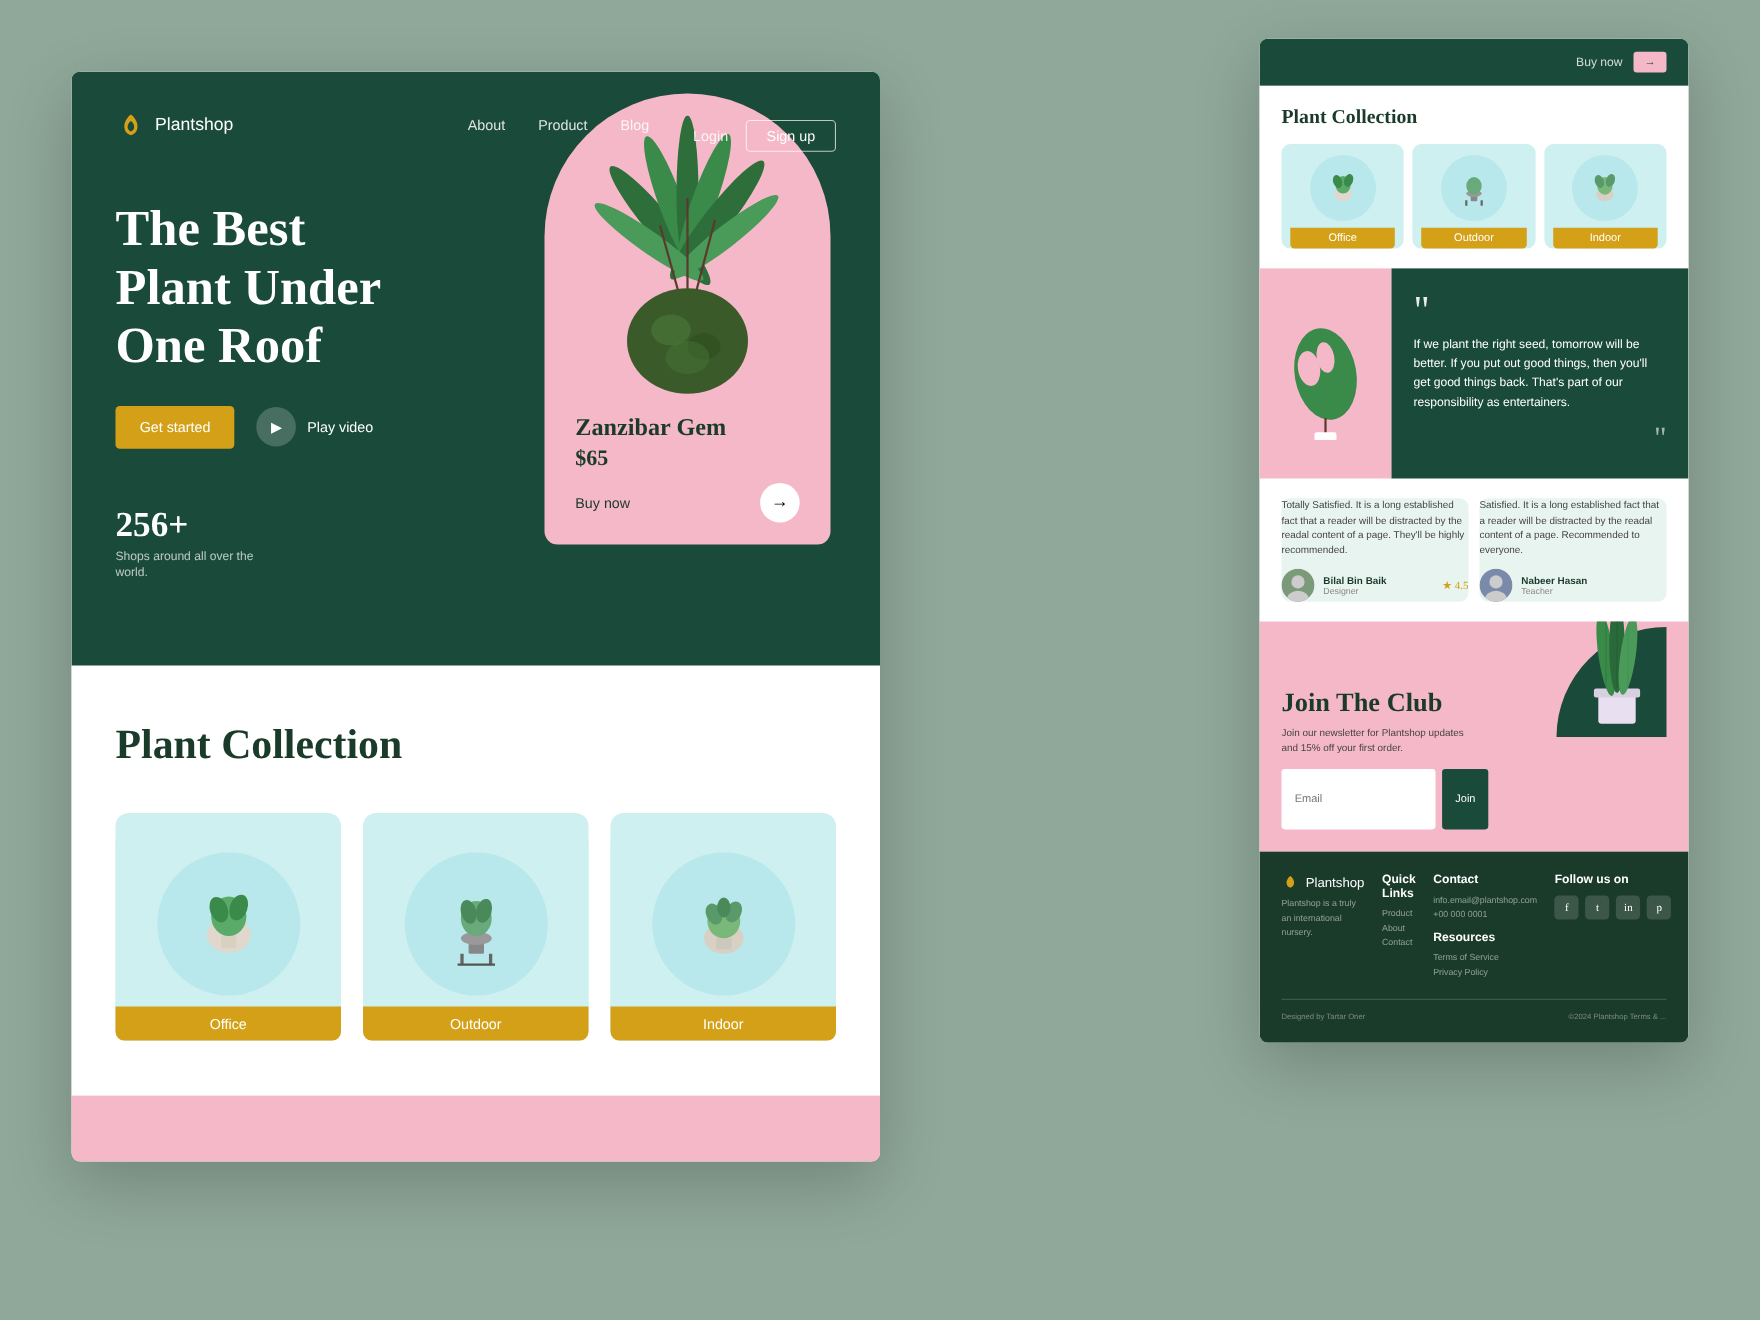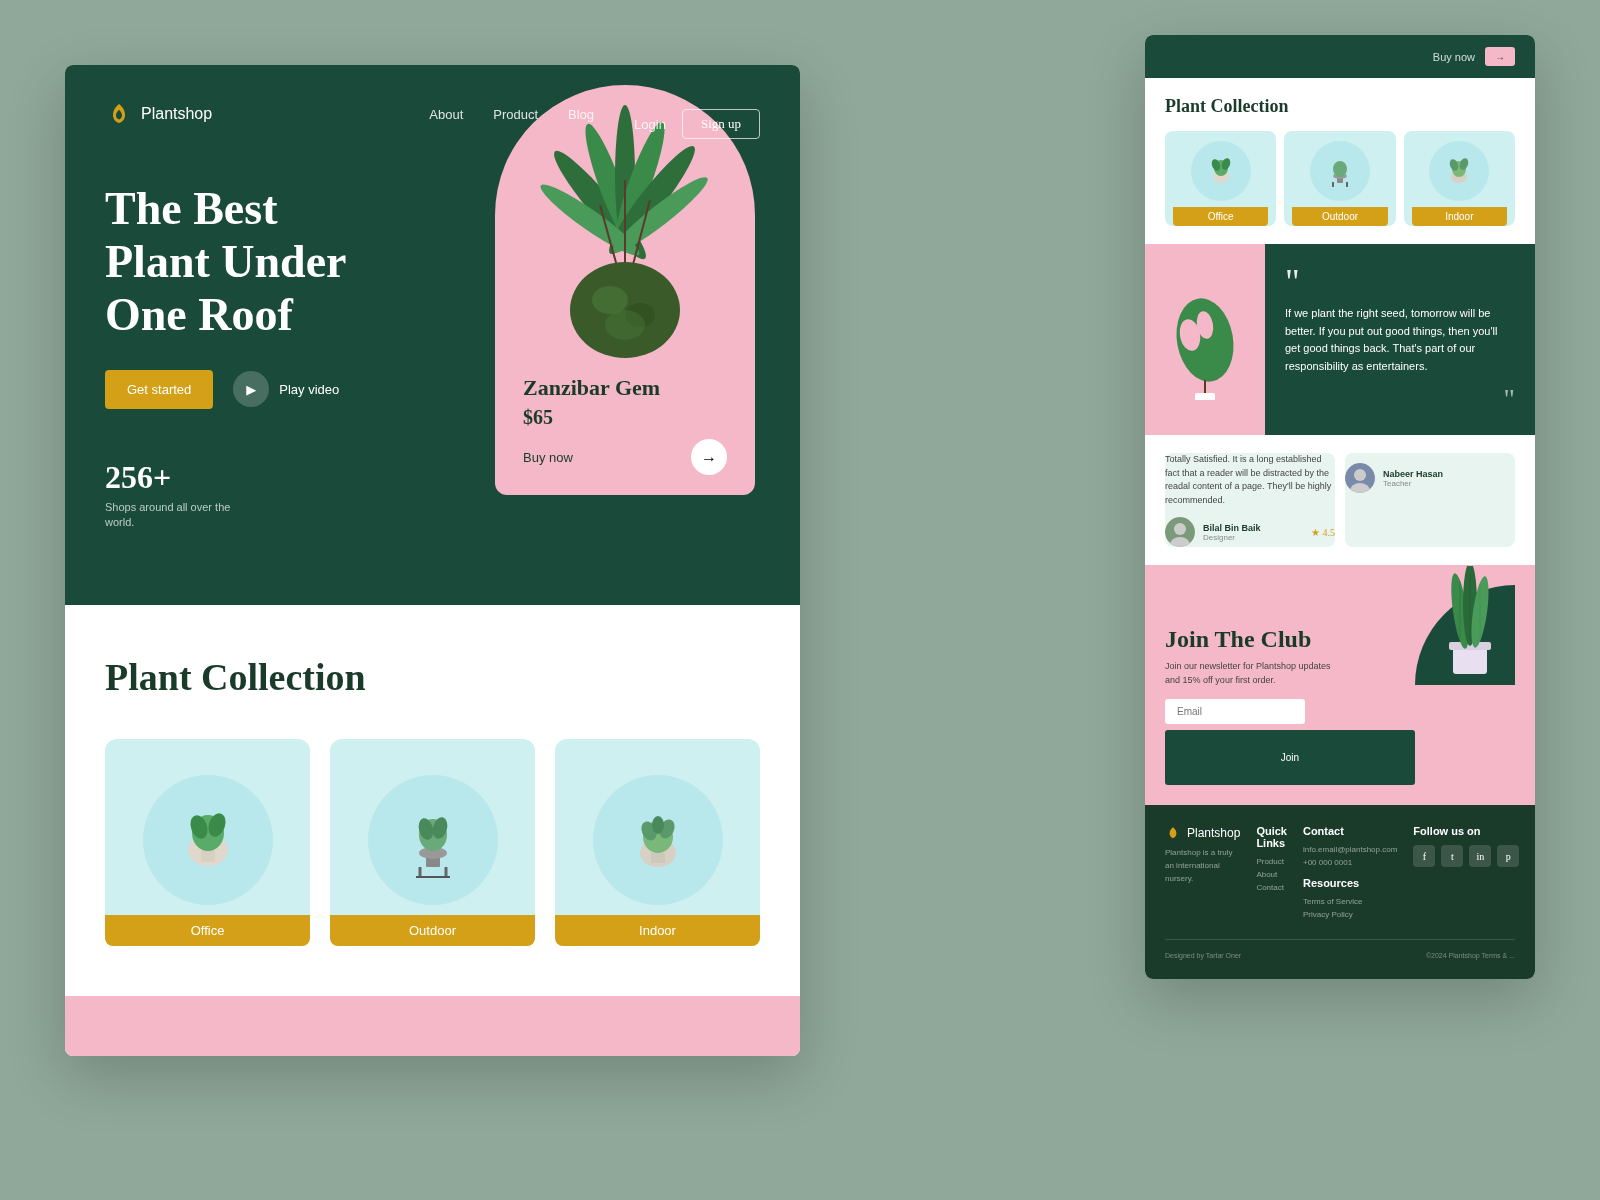--- a/index.html
+++ b/index.html
@@ -84,21 +84,21 @@
       color: rgba(255,255,255,0.85);
       font-size: 13px;
       font-family: sans-serif;
     }
 
     .nav-signup {
       border: 1.5px solid rgba(255,255,255,0.7);
       color: white;
       padding: 6px 18px;
       font-size: 13px;
-      font-family: Liberation Serif, serif;
+      font-family: Liberation Sans, sans-serif;
       border-radius: 4px;
     }
 
     .hero-content {
       padding: 20px 40px 0;
       position: relative;
       z-index: 10;
     }
 
     .hero-title {
@@ -503,21 +503,20 @@
       color: #444;
       font-family: sans-serif;
       max-width: 180px;
       line-height: 1.5;
       margin-bottom: 12px;
     }
 
     .join-form {
       display: flex;
       gap: 6px;
-      flex-direction: column;
     }
 
     .join-input {
       background: white;
       border: none;
       padding: 7px 12px;
       font-size: 10px;
       font-family: sans-serif;
       border-radius: 3px;
       width: 140px;
@@ -867,20 +866,21 @@
           </div>
           <div class="reviewer-info">
             <div class="name">Bilal Bin Baik</div>
             <div class="role">Designer</div>
           </div>
           <div class="stars">★ <span>4.5</span></div>
         </div>
       </div>
 
       <div class="review-card">
+        <p class="review-text">Satisfied. It is a long established fact that a reader will be distracted by the readal content of a page. Recommended to everyone.</p>
         <div class="reviewer-row">
           <div class="reviewer-avatar">
             <svg width="30" height="30" viewBox="0 0 30 30">
               <rect width="30" height="30" fill="#7a8aaa" rx="15"></rect>
               <ellipse cx="15" cy="12" rx="6" ry="6" fill="#ccc"></ellipse>
               <ellipse cx="15" cy="28" rx="10" ry="8" fill="#ccc"></ellipse>
             </svg>
           </div>
           <div class="reviewer-info">
             <div class="name">Nabeer Hasan</div>

